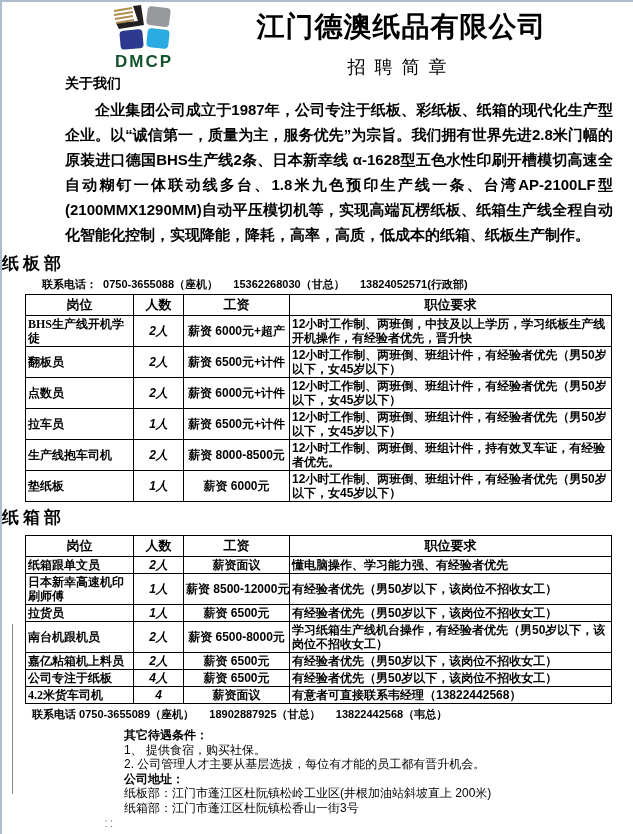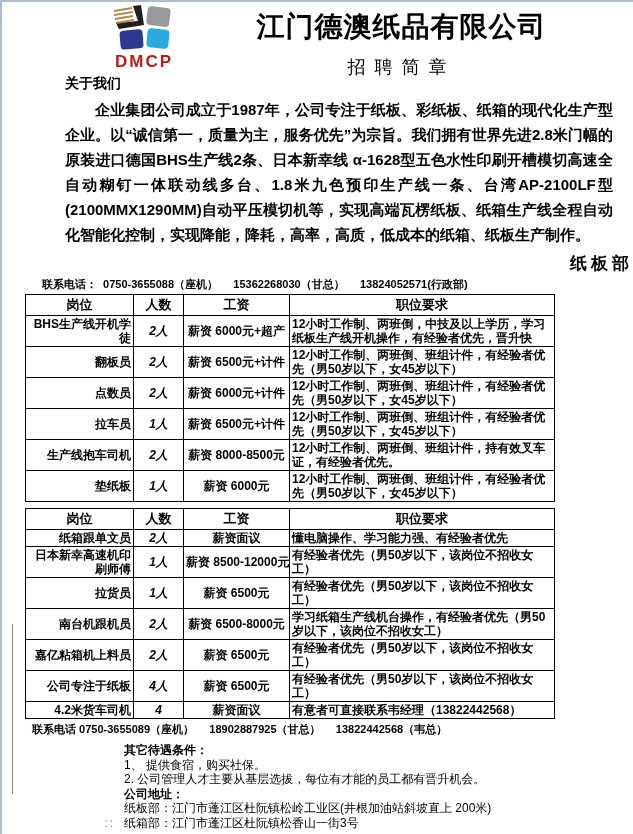--- a/index.html
+++ b/index.html
@@ -11,49 +11,49 @@
     border-left:2px solid #aebdcd;
     box-sizing:border-box;
     font-family:"Liberation Sans", sans-serif;
     color:#000;
     overflow:hidden;
   }
 
   
   .header { display:flex; align-items:flex-start; height:62px; padding-top:3px; }
   .logo { width:112px; margin-left:86px; text-align:center; flex:0 0 auto; }
-  .logo-text { color:#b91c1c; font-size:17px; font-weight:600; letter-spacing:2px; margin-top:-3px; }
+  .logo-text { color:#14532d; font-size:17px; font-weight:600; letter-spacing:2px; margin-top:-3px; }
   .title-block { flex:1; text-align:center; padding-right:30px; }
   .company-name { font-size:28px; font-weight:bold; letter-spacing:1px; margin-top:3px; }
   .doc-title { font-size:18px; font-weight:normal; letter-spacing:9px; margin-top:9px; }
 
   
   .about-heading { margin:8px 0 0 63px; font-size:14px; font-weight:bold; }
   .about-paragraph {
     margin:4px 20px 0 63px;
     font-size:15px; font-weight:bold;
     line-height:25px; text-indent:2em; text-align:justify;
   }
 
   
-  .dept-title { text-align:right; font-size:17px; font-weight:bold; letter-spacing:4px; margin-top:5px; }
+  .dept-title { text-align:left; font-size:17px; font-weight:bold; letter-spacing:4px; margin-top:5px; }
   .dept-title.second { margin-top:4px; }
   .contact-line { font-size:11px; font-weight:bold; margin:2px 0 1px 40px; white-space:pre-wrap; }
   .contact-line.centered { text-align:left; margin:3px 0 4px 30px; }
 
   
-  table.jobs { border-collapse:collapse; table-layout:fixed; margin:2px 0 0 23px; width:530px; }
+  table.jobs { border-collapse:collapse; table-layout:fixed; margin:2px 0 0 23px; width:587px; }
   table.jobs.second { margin-top:6px; }
   .jobs th, .jobs td { border:1.5px solid #000; font-weight:bold; padding:1px 2px; vertical-align:middle; }
   .jobs th { font-size:13px; height:16px; text-align:center; }
   .jobs td { font-size:12px; line-height:14px; }
   .col-pos { width:108px; }
   .col-num { width:50px; }
   .col-sal { width:106px; }
-  .c-pos { text-align:right; }
+  .c-pos { text-align:left;font-family:Liberation Serif, serif; }
   .c-num { text-align:center;font-style:italic; }
   .c-sal { text-align:center; white-space:nowrap; font-size:11.5px; }
   .c-req { text-align:left; padding-left:5px; padding-right:3px;margin-left:28px; }
 
   
   .footer { margin:6px 0 0 122px; font-size:12px; line-height:14.5px; }
   .footer .bold-line { font-weight:bold;font-family:Liberation Serif, serif; }
 
   
   .canvas-line { position:absolute; left:10px; top:622px; height:170px; border-left:1px solid #8a8a8a; }
@@ -148,20 +148,21 @@
 
         <tr>
           <td class="c-pos">垫纸板</td>
           <td class="c-num">1人</td>
           <td class="c-sal">薪资 6000元</td>
           <td class="c-req">12小时工作制、两班倒、班组计件，有经验者优先（男50岁以下，女45岁以下）</td>
         </tr>
       </tbody>
   </table>
 
+  <div class="dept-title second">纸箱部</div>
 
   <table class="jobs second">
     <colgroup>
         <col class="col-pos">
         <col class="col-num">
         <col class="col-sal">
         <col>
       </colgroup>
     <thead>
       <tr>

